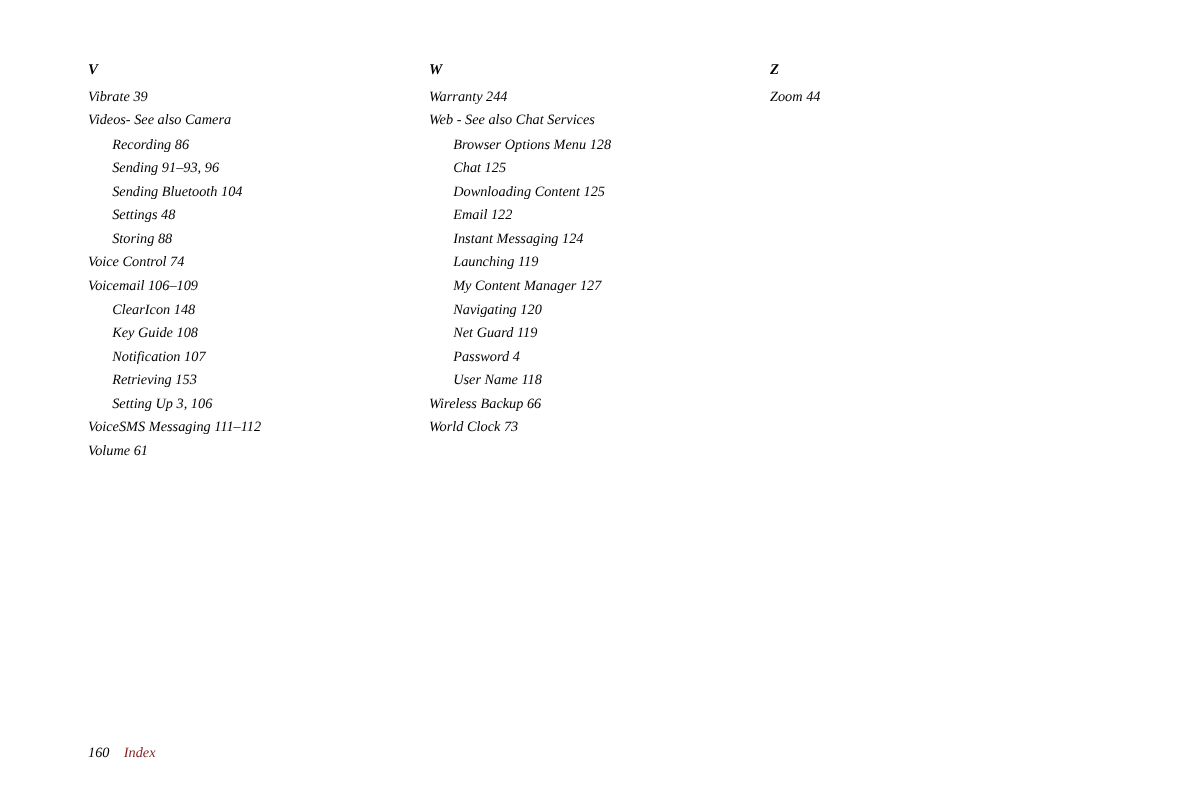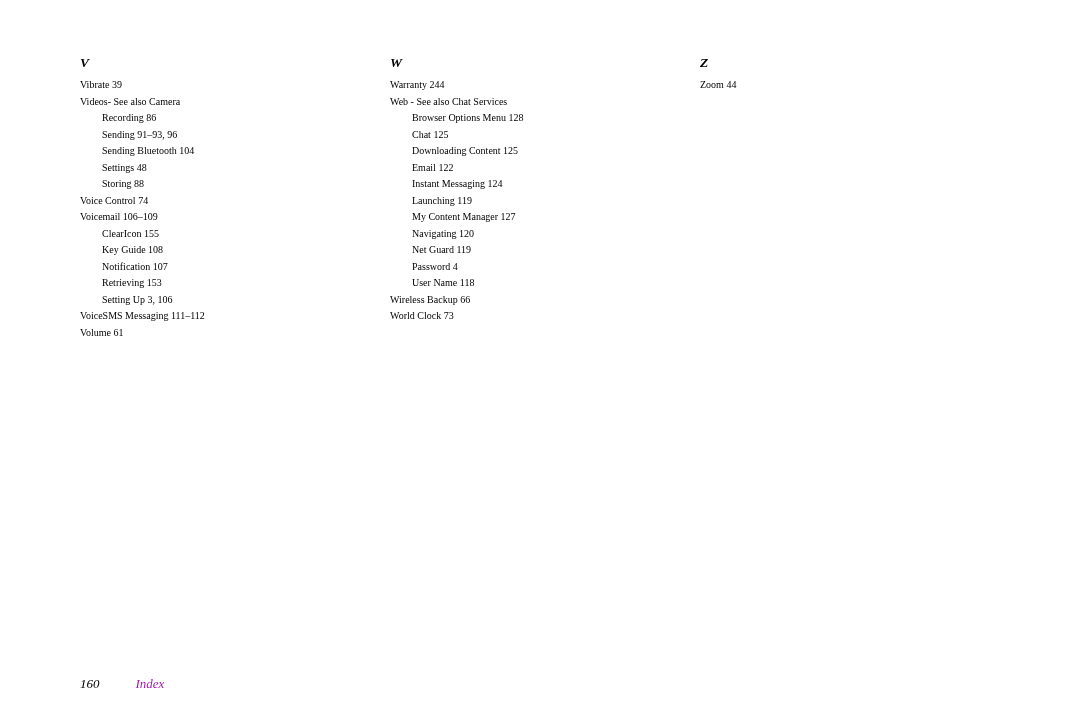--- a/index.html
+++ b/index.html
@@ -40,69 +40,70 @@
 
     .section-letter {
       font-style: italic;
       font-weight: bold;
       font-size: 13.5px;
       margin-bottom: 6px;
       display: block;
     }
 
     .entry {
-      font-size: 10px;
+      font-style: italic;
+      font-size: 13px;
       line-height: 1.65;
       display: block;
     }
 
     .entry.indented {
       padding-left: 22px;
     }
 
     .page-footer {
       position: absolute;
       bottom: 28px;
       left: 80px;
       display: flex;
       flex-direction: row;
       align-items: baseline;
-      gap: 36px;
+      gap: 13px;
     }
 
     .footer-page-number {
       font-style: italic;
       font-size: 13px;
       color: #000;
     }
 
     .footer-label {
       font-style: italic;
       font-size: 13px;
-      color: #a21caf;
+      color: #7f1d1d;
     }
   </style>
 </head>
 <body>
 
 <div class="page-content">
   <div class="index-body">
 
   <div class="column">
         <span class="section-letter">V</span>
         <span class="entry">Vibrate  39</span>
         <span class="entry">Videos- See also Camera</span>
         <span class="entry indented">Recording  86</span>
         <span class="entry indented">Sending  91–93, 96</span>
         <span class="entry indented">Sending Bluetooth  104</span>
         <span class="entry indented">Settings  48</span>
         <span class="entry indented">Storing  88</span>
         <span class="entry">Voice Control  74</span>
         <span class="entry">Voicemail  106–109</span>
-        <span class="entry indented">ClearIcon  155</span>
+        <span class="entry indented">ClearIcon  148</span>
         <span class="entry indented">Key Guide  108</span>
         <span class="entry indented">Notification  107</span>
         <span class="entry indented">Retrieving  153</span>
         <span class="entry indented">Setting Up  3, 106</span>
         <span class="entry">VoiceSMS Messaging  111–112</span>
         <span class="entry">Volume  61</span>
       </div>
       <div class="column">
         <span class="section-letter">W</span>
         <span class="entry">Warranty  244</span>

